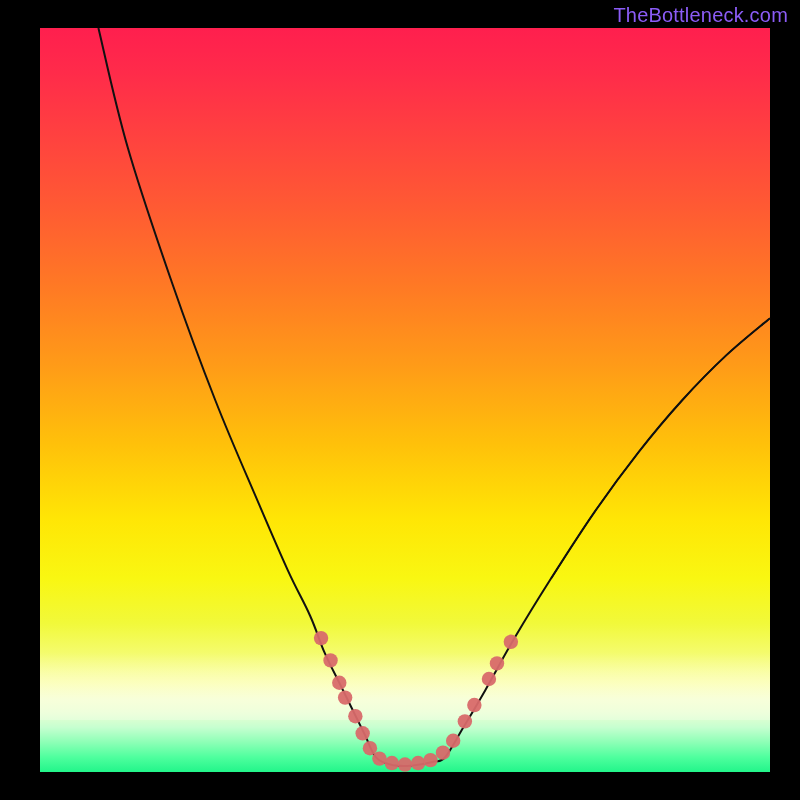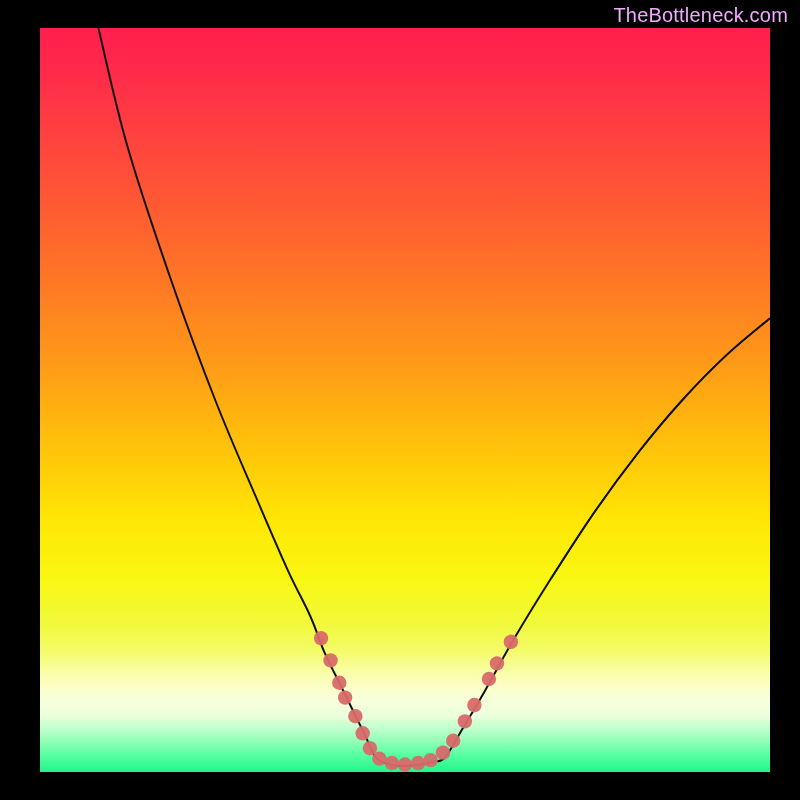--- a/index.html
+++ b/index.html
@@ -14,21 +14,21 @@
   .frame {
     position: relative;
     width: 800px;
     height: 800px;
     background: #000;
   }
   .watermark {
     position: absolute;
     top: 4px;
     right: 12px;
-    color: #f0abfc;
+    color: #8b5cf6;
     font-size: 20px;
     font-weight: 500;
     letter-spacing: 0.2px;
     z-index: 10;
   }
   .plot-area {
     position: absolute;
     left: 40px;
     top: 28px;
     width: 730px;

